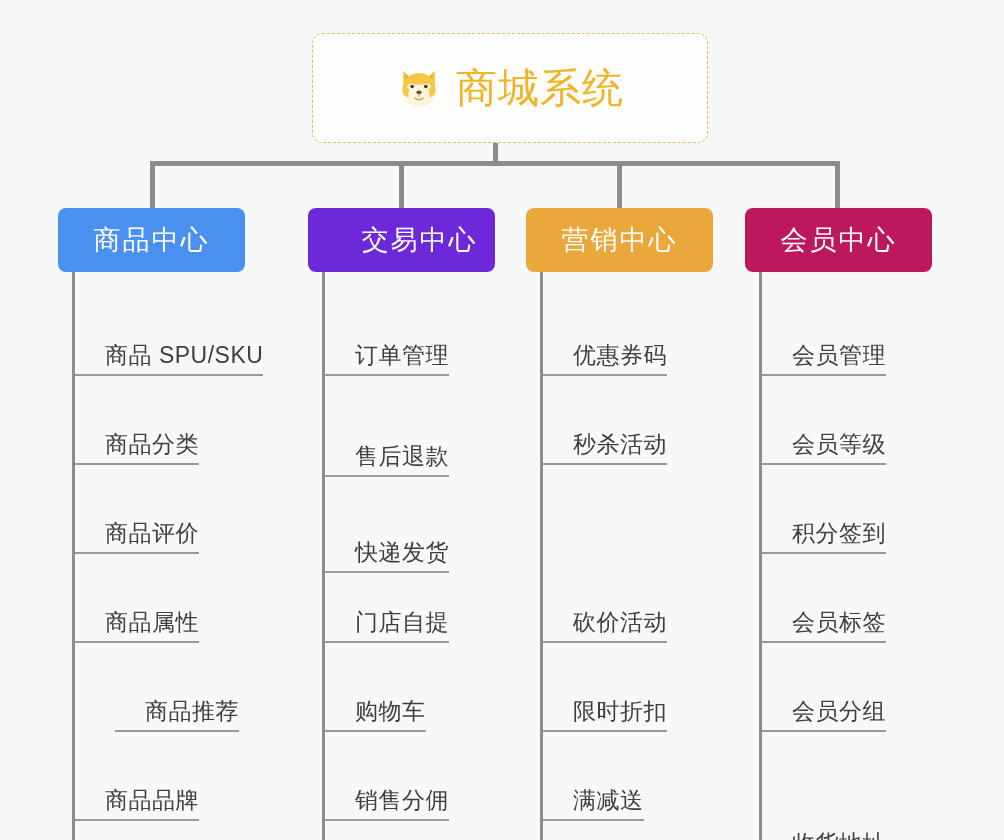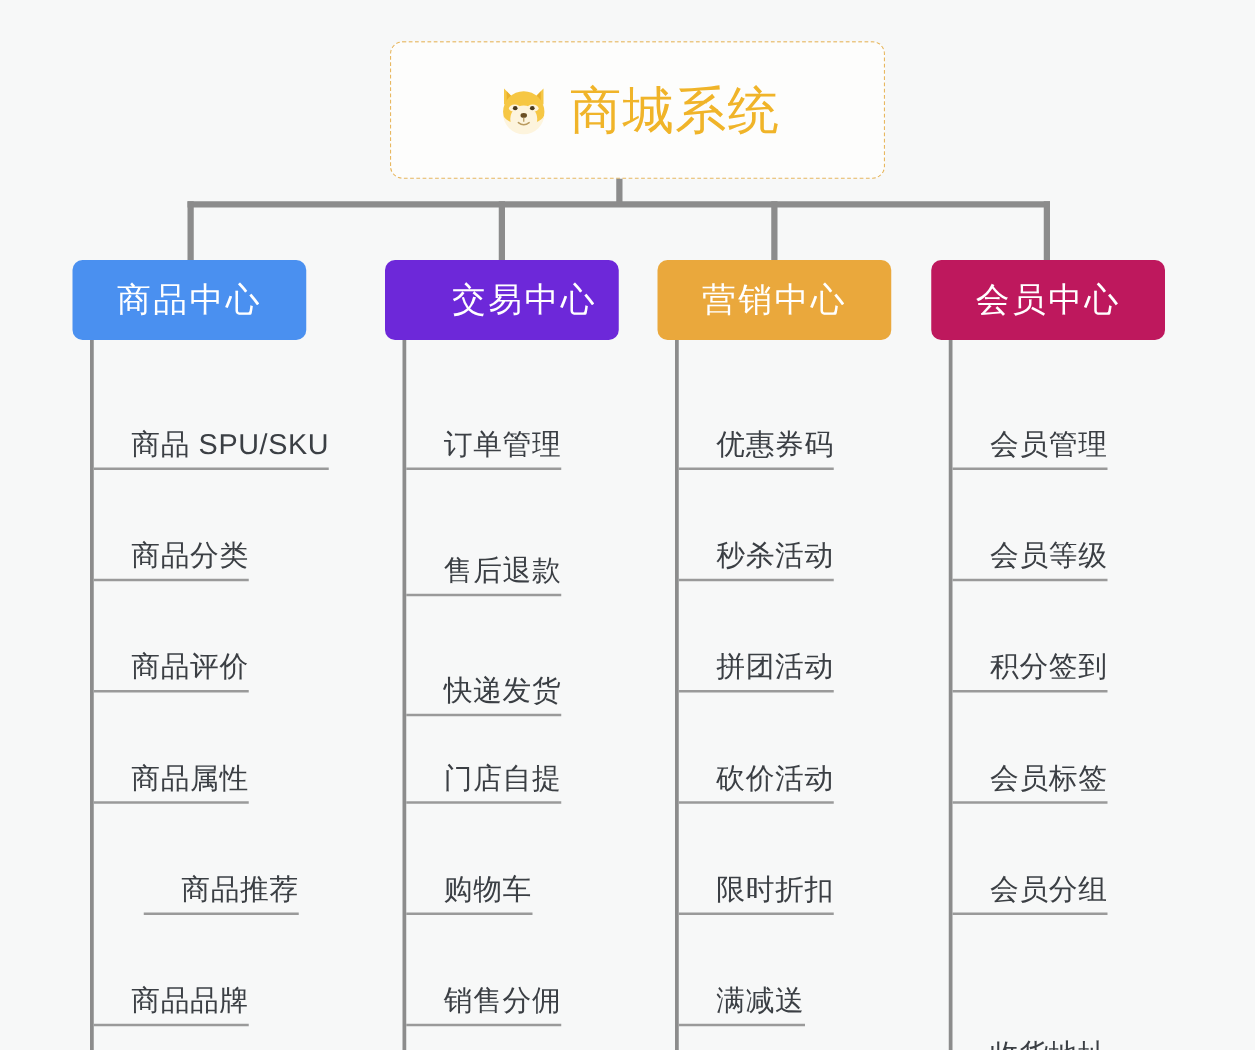--- a/index.html
+++ b/index.html
@@ -211,23 +211,20 @@
     <div class="branch-header" style="background:#eaa83c;">
       <span>营销中心</span>
     </div>
     <div class="branch-body">
       <div class="leaf" style="top:0px;">
           <span class="leaf-line">优惠券码</span>
         </div>
       <div class="leaf" style="top:89px;">
           <span class="leaf-line">秒杀活动</span>
         </div>
-      <div class="leaf" style="top:178px;">
-          <span class="leaf-line">拼团活动</span>
-        </div>
       <div class="leaf" style="top:267px;">
           <span class="leaf-line">砍价活动</span>
         </div>
       <div class="leaf" style="top:356px;">
           <span class="leaf-line">限时折扣</span>
         </div>
       <div class="leaf" style="top:445px;">
           <span class="leaf-line">满减送</span>
         </div>
     </div>

